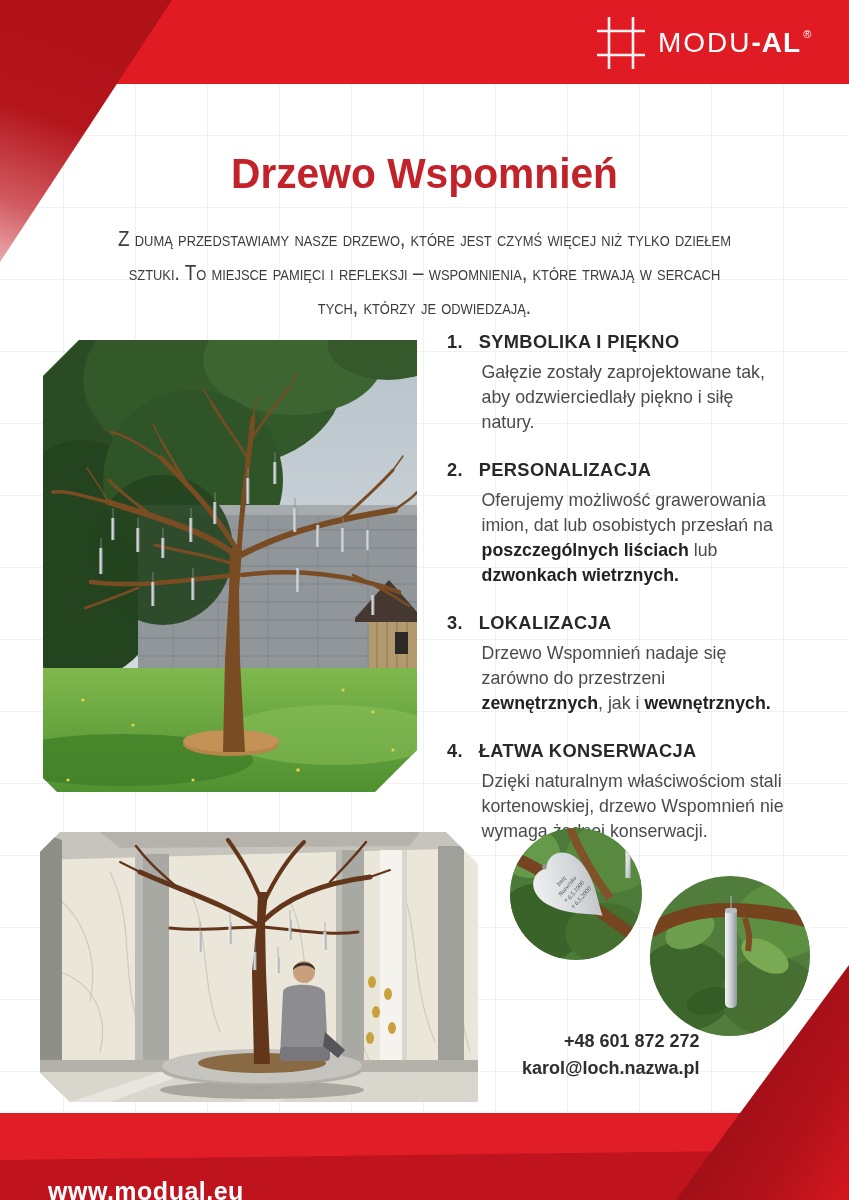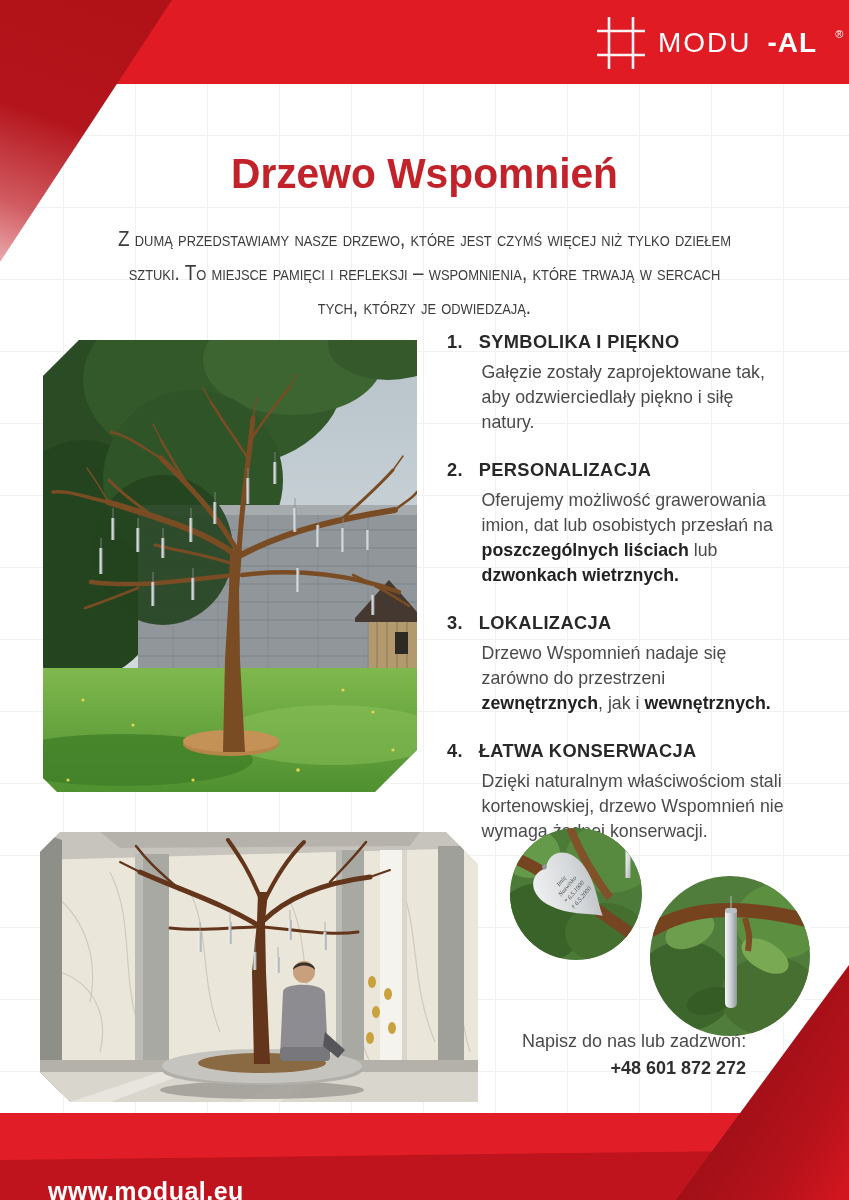--- a/index.html
+++ b/index.html
@@ -11,21 +11,21 @@
     background-size:72px 72px;background-position:-9px -9px;
     font-family:"Liberation Sans",sans-serif;
   }
   
   .top-band{position:absolute;left:0;top:0;width:849px;height:84px;background:#e01b24;}
   .ribbon-tl{position:absolute;left:0;top:0;pointer-events:none;}
   .ribbon-br{position:absolute;right:0;bottom:0;pointer-events:none;}
   
   .logo{position:absolute;left:596px;top:15px;display:flex;align-items:center;color:#fff;}
   .logo svg{display:block;}
-  .logo-text{margin-left:12px;font-size:28px;letter-spacing:2px;display:flex;align-items:baseline;gap:16px;}
+  .logo-text{margin-left:12px;font-size:28px;letter-spacing:2px;display:flex;align-items:baseline;}
   .logo-light{font-weight:300;}
   .logo-bold{font-weight:bold;letter-spacing:1px;text-align:center;}
   .logo-reg{font-size:11px;vertical-align:top;position:relative;top:-14px;margin-left:2px;font-weight:normal;}
   
   .title{position:absolute;left:0;top:150px;width:849px;text-align:center;
     color:#c2232a;font-size:42px;font-weight:bold;transform:scaleX(.97);transform-origin:424px 0;}
   
   .intro{position:absolute;left:0;top:222px;width:849px;transform:scaleX(.86);transform-origin:424px 0;
     color:#3c3c3c;font-size:22px;line-height:34px;font-variant:small-caps;text-align:center;}
   .intro div{white-space:nowrap;}
@@ -407,22 +407,22 @@
       <ellipse cx="60" cy="125" rx="24" ry="13" transform="rotate(-15 60 125)" fill="#365c26"></ellipse>
       <path d="M0,55 C40,30 90,28 160,45" stroke="#75441f" stroke-width="14" fill="none"></path>
       <path d="M95,42 C100,60 100,60 98,75" stroke="#7d4c25" stroke-width="6" fill="none"></path>
       <line x1="81" y1="20" x2="81" y2="32" stroke="#aaa" stroke-width="1.2"></line>
       <rect x="75" y="32" width="12" height="100" rx="5" fill="url(#silver2)"></rect>
       <rect x="75" y="32" width="12" height="5" rx="2.5" fill="#b8bec2"></rect>
     </svg>
   </div>
 
   <div class="contact">
-    <div>Napisz do nas lub zadzwoń:</div>
     <span class="c-strong">+48 601 872 272</span>
+    <span class="c-strong">karol@loch.nazwa.pl</span>
   </div>
 
   <div class="footer-dark"></div>
   <div class="footer-band"></div>
 
   <svg class="ribbon-br" width="245" height="240">
     <defs>
       <linearGradient id="ribBR" x1="70" y1="120" x2="245" y2="225" gradientUnits="userSpaceOnUse">
         <stop offset="0" stop-color="#c86a6f"></stop>
         <stop offset=".18" stop-color="#9a0f16"></stop>

